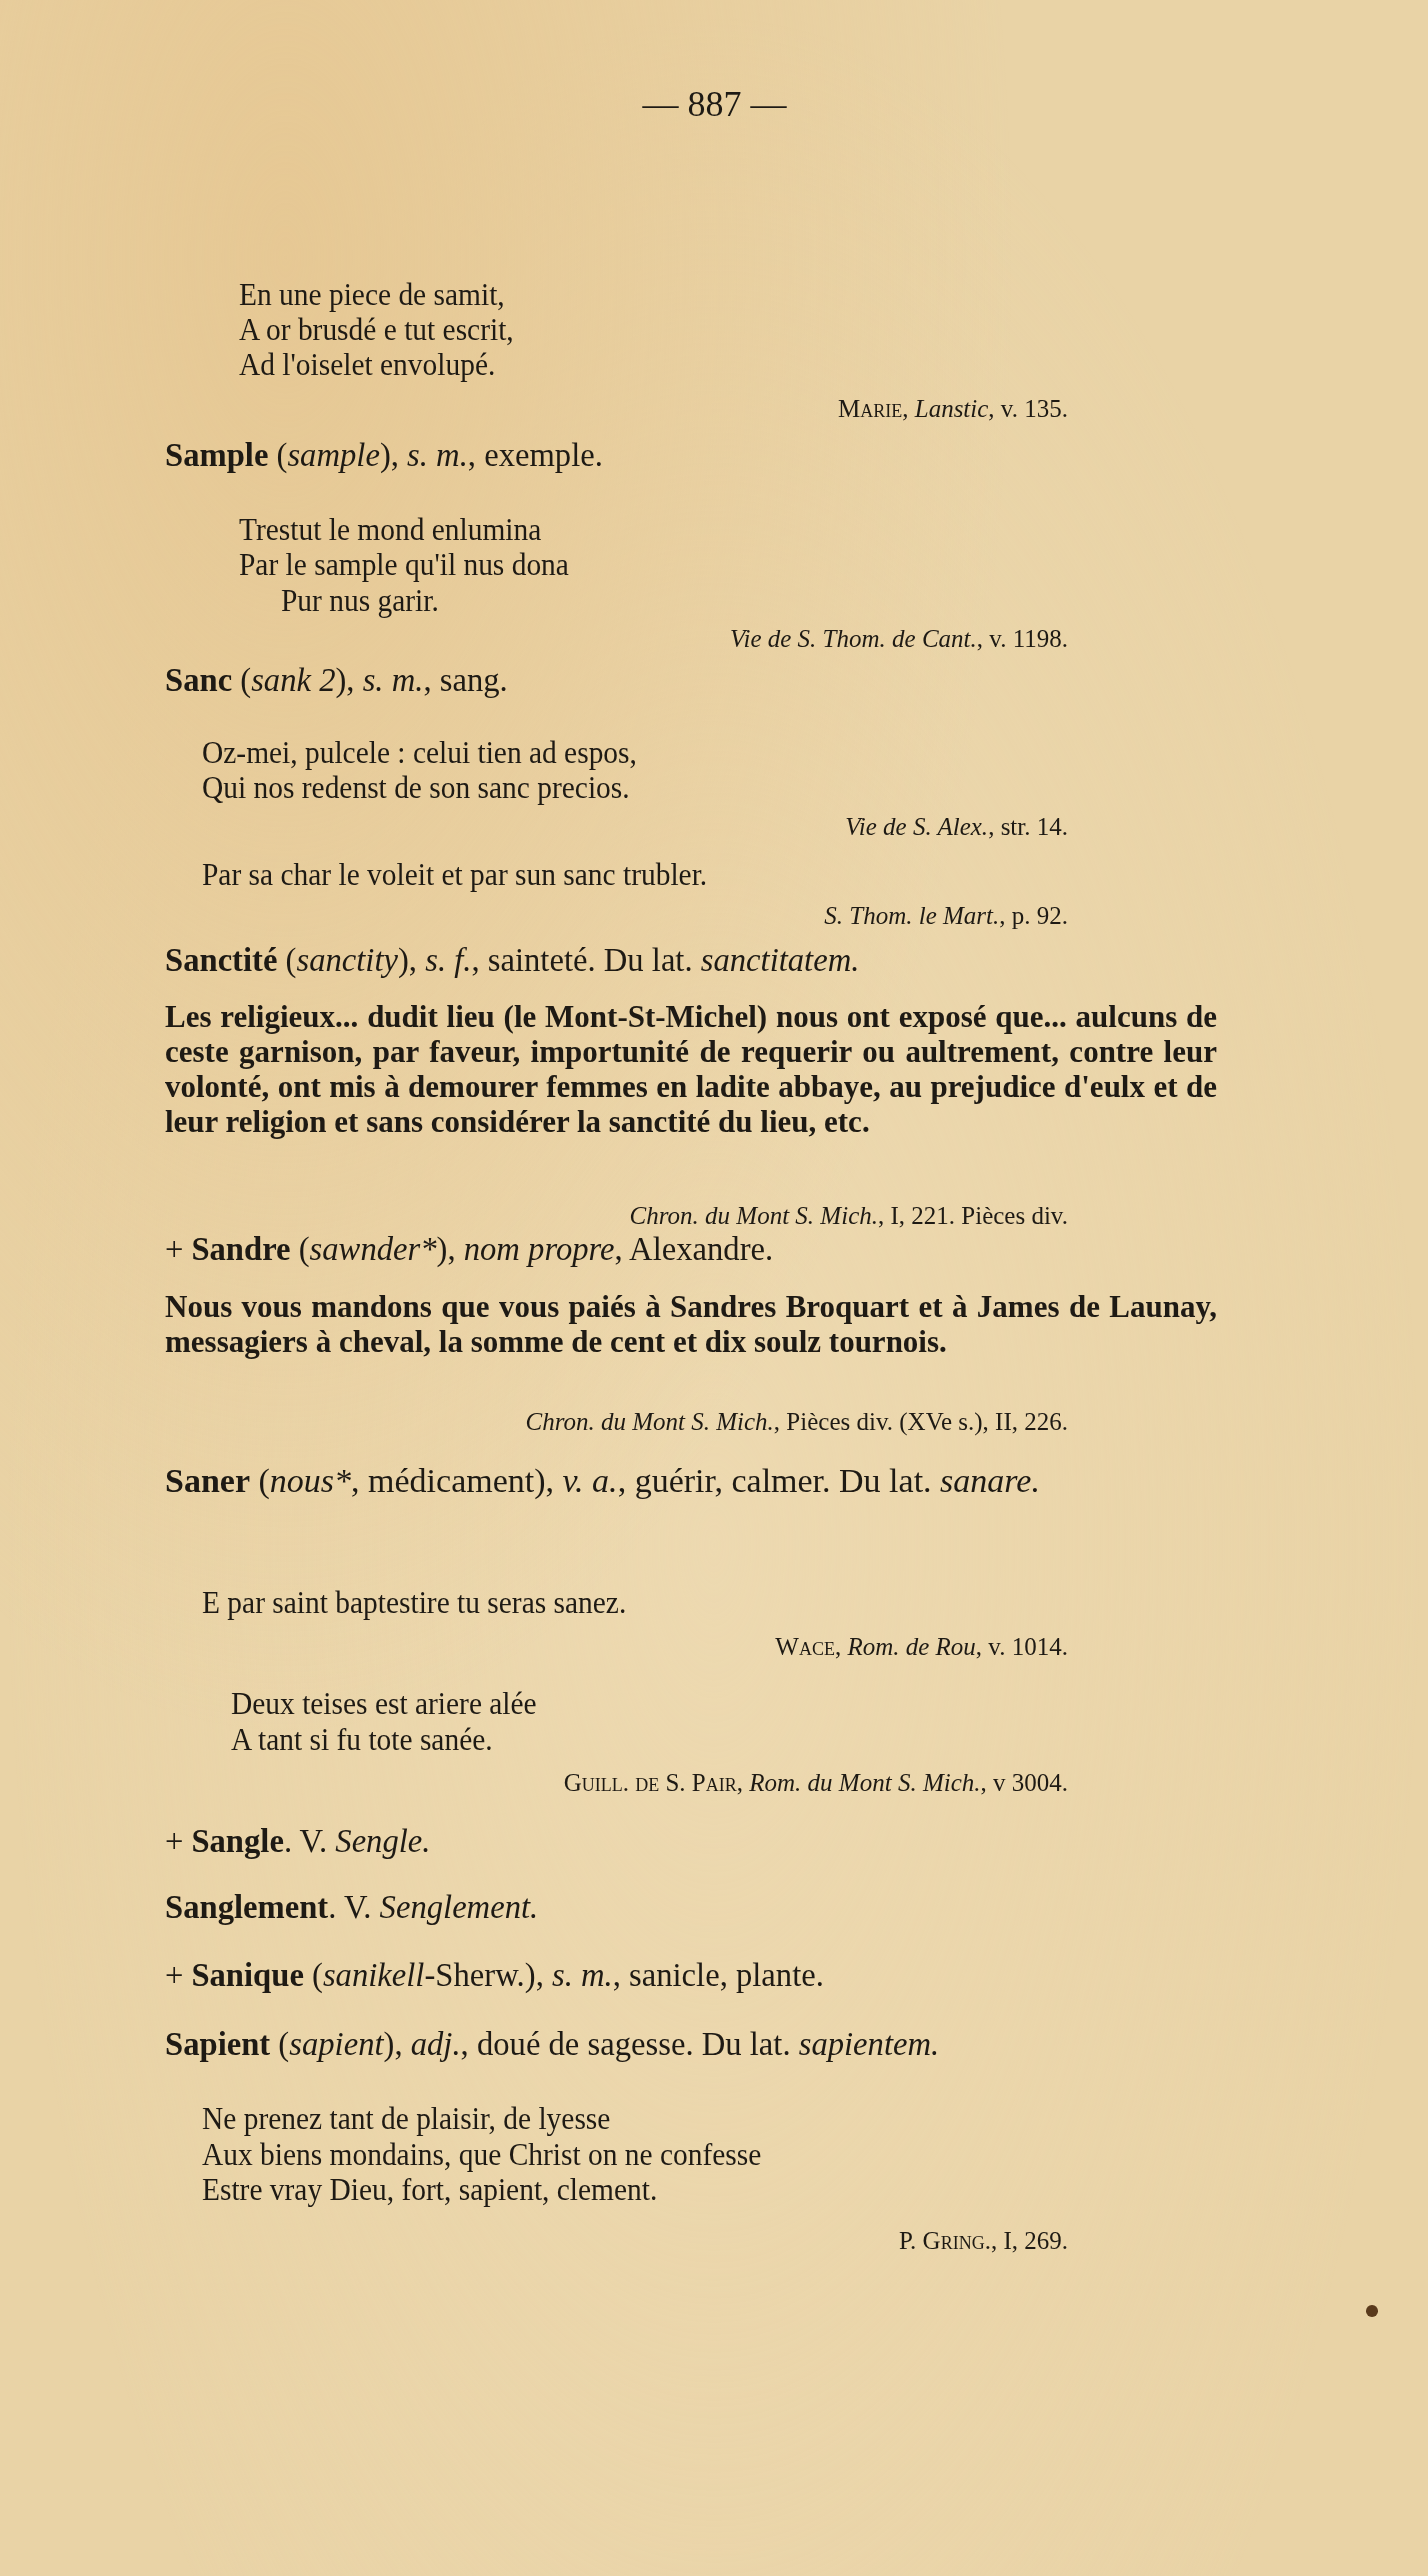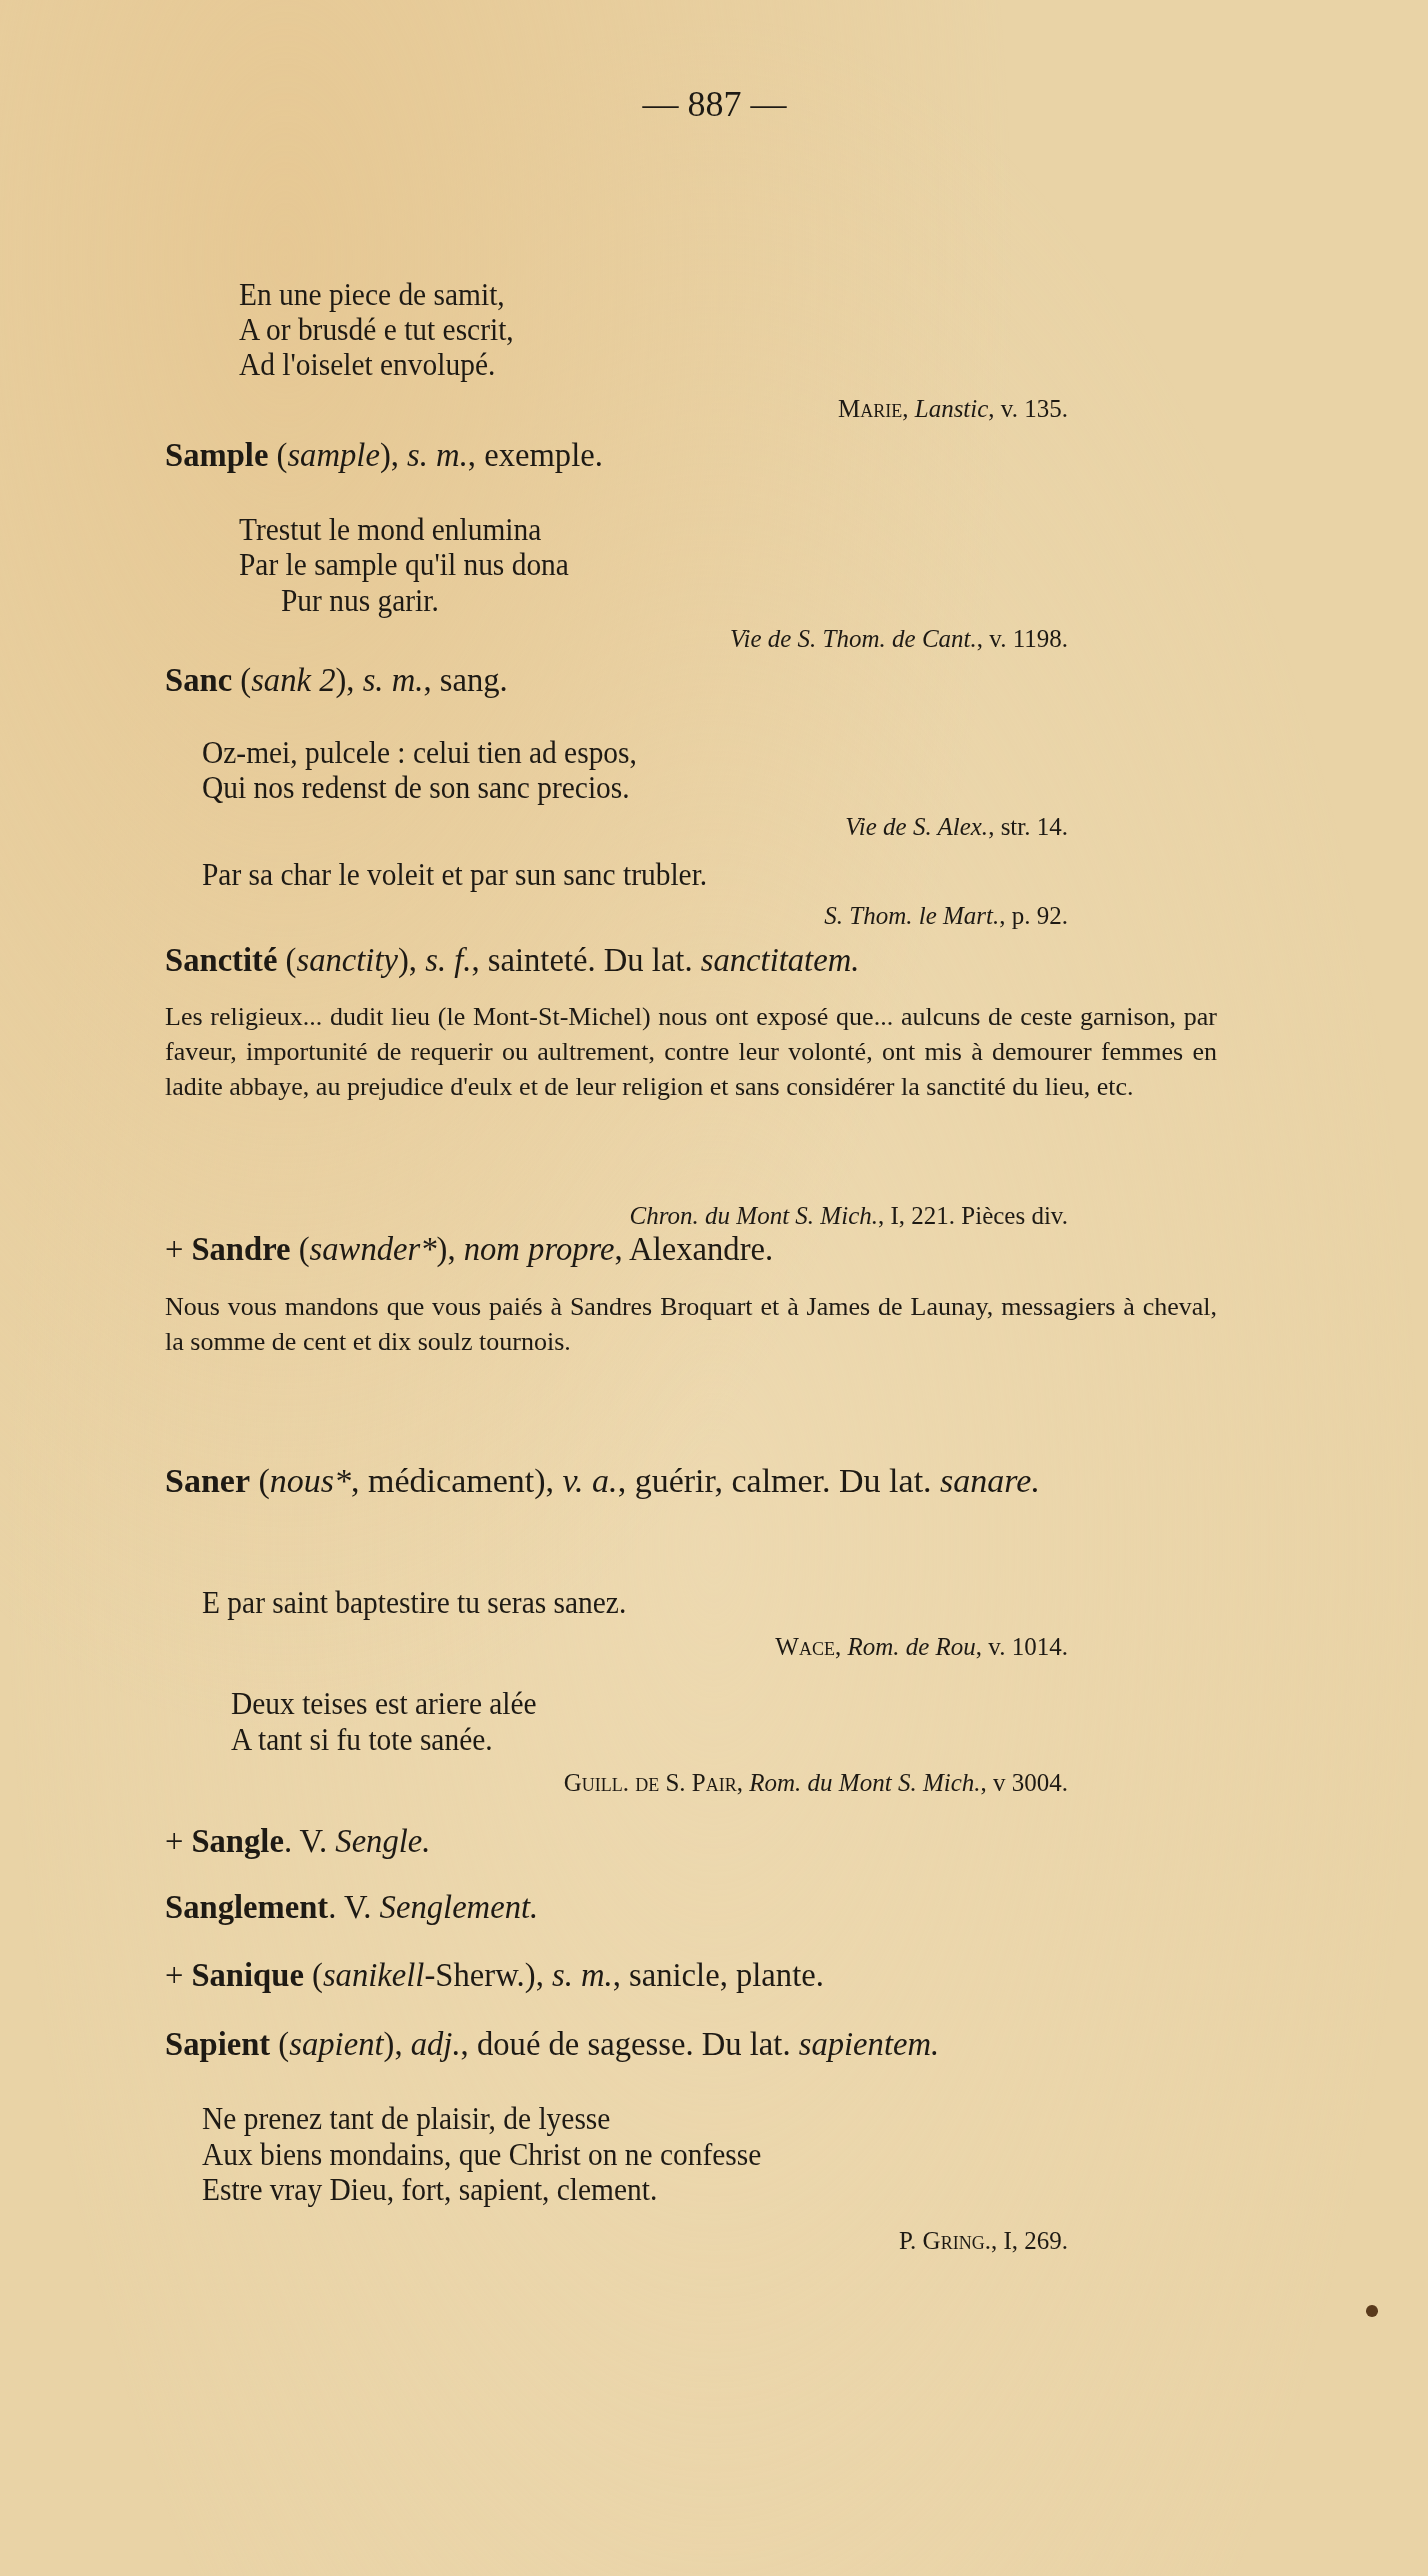--- a/index.html
+++ b/index.html
@@ -14,21 +14,21 @@
   }
   .page { position: absolute; left: 0; top: 0; width: 1346px; height: 2576px; }
   .abs { position: absolute; white-space: nowrap; }
   .pnum { font-size: 36px; left: 0; width: 1429px; text-align: center; top: 83px; }
   .verse { font-size: 32px; line-height: 35px; transform: scaleX(0.92); transform-origin: left top; }
   .cite { font-size: 25px; right: 278px; text-align: right; }
   .cite i { font-style: italic; }
   .sc { font-variant: small-caps; }
   .entry { font-size: 34px; transform: scaleX(0.96); transform-origin: left top; }
   .head { font-weight: bold; }
-  .prose { font-size: 26px; line-height: 35px; left: 165px; width: 1052px; text-align: justify; }
+  .prose { font-size: 31px; line-height: 35px; left: 165px; width: 1052px; text-align: justify; font-weight: bold; }
   .prose p { margin: 0; }
   .plus { font-weight: normal; margin-right: 8.3px; }
   .spot { position: absolute; left: 1366px; top: 2305px; width: 11.6px; height: 11.6px; border-radius: 50%; background: #5a3a1c; }
 </style>
 </head>
 <body>
 
 <div class="page">
 
   <div class="abs pnum">— 887 —</div>
@@ -77,20 +77,23 @@
     <i>Chron. du Mont S. Mich.</i><span>, I, 221. Pièces div.</span>
   </div>
 
   <div class="abs entry" style="left:165px; top:1230px;">
     <span class="plus">+</span><span class="head">Sandre</span> (<i>sawnder*</i>), <i>nom propre</i><span>, Alexandre.</span>
   </div>
 
   <div class="abs prose" style="top:1289px; white-space:normal;">
     <p>Nous vous mandons que vous paiés à Sandres Broquart et à James de Launay, messagiers à cheval, la somme de cent et dix soulz tournois.</p>
   </div>
+  <div class="abs cite" style="top:1408px;">
+    <i>Chron. du Mont S. Mich.</i><span>, Pièces div. (XVe s.), II, 226.</span>
+  </div>
 
   <div class="abs entry" style="left:165px; top:1461px; width:1052px; white-space:normal; line-height:40px; transform:none;">
     <span class="head">Saner</span> (<i>nous*</i><span>, médicament</span>), <i>v. a.</i><span>, guérir, calmer. Du lat.</span>
     <i>sanare.</i>
   </div>
 
   <div class="abs verse" style="left:202px; top:1585px;">E par saint baptestire tu seras sanez.</div>
   <div class="abs cite" style="top:1633px;">
     <span class="sc">Wace</span>, <i>Rom. de Rou</i><span>, v. 1014.</span>
   </div>

